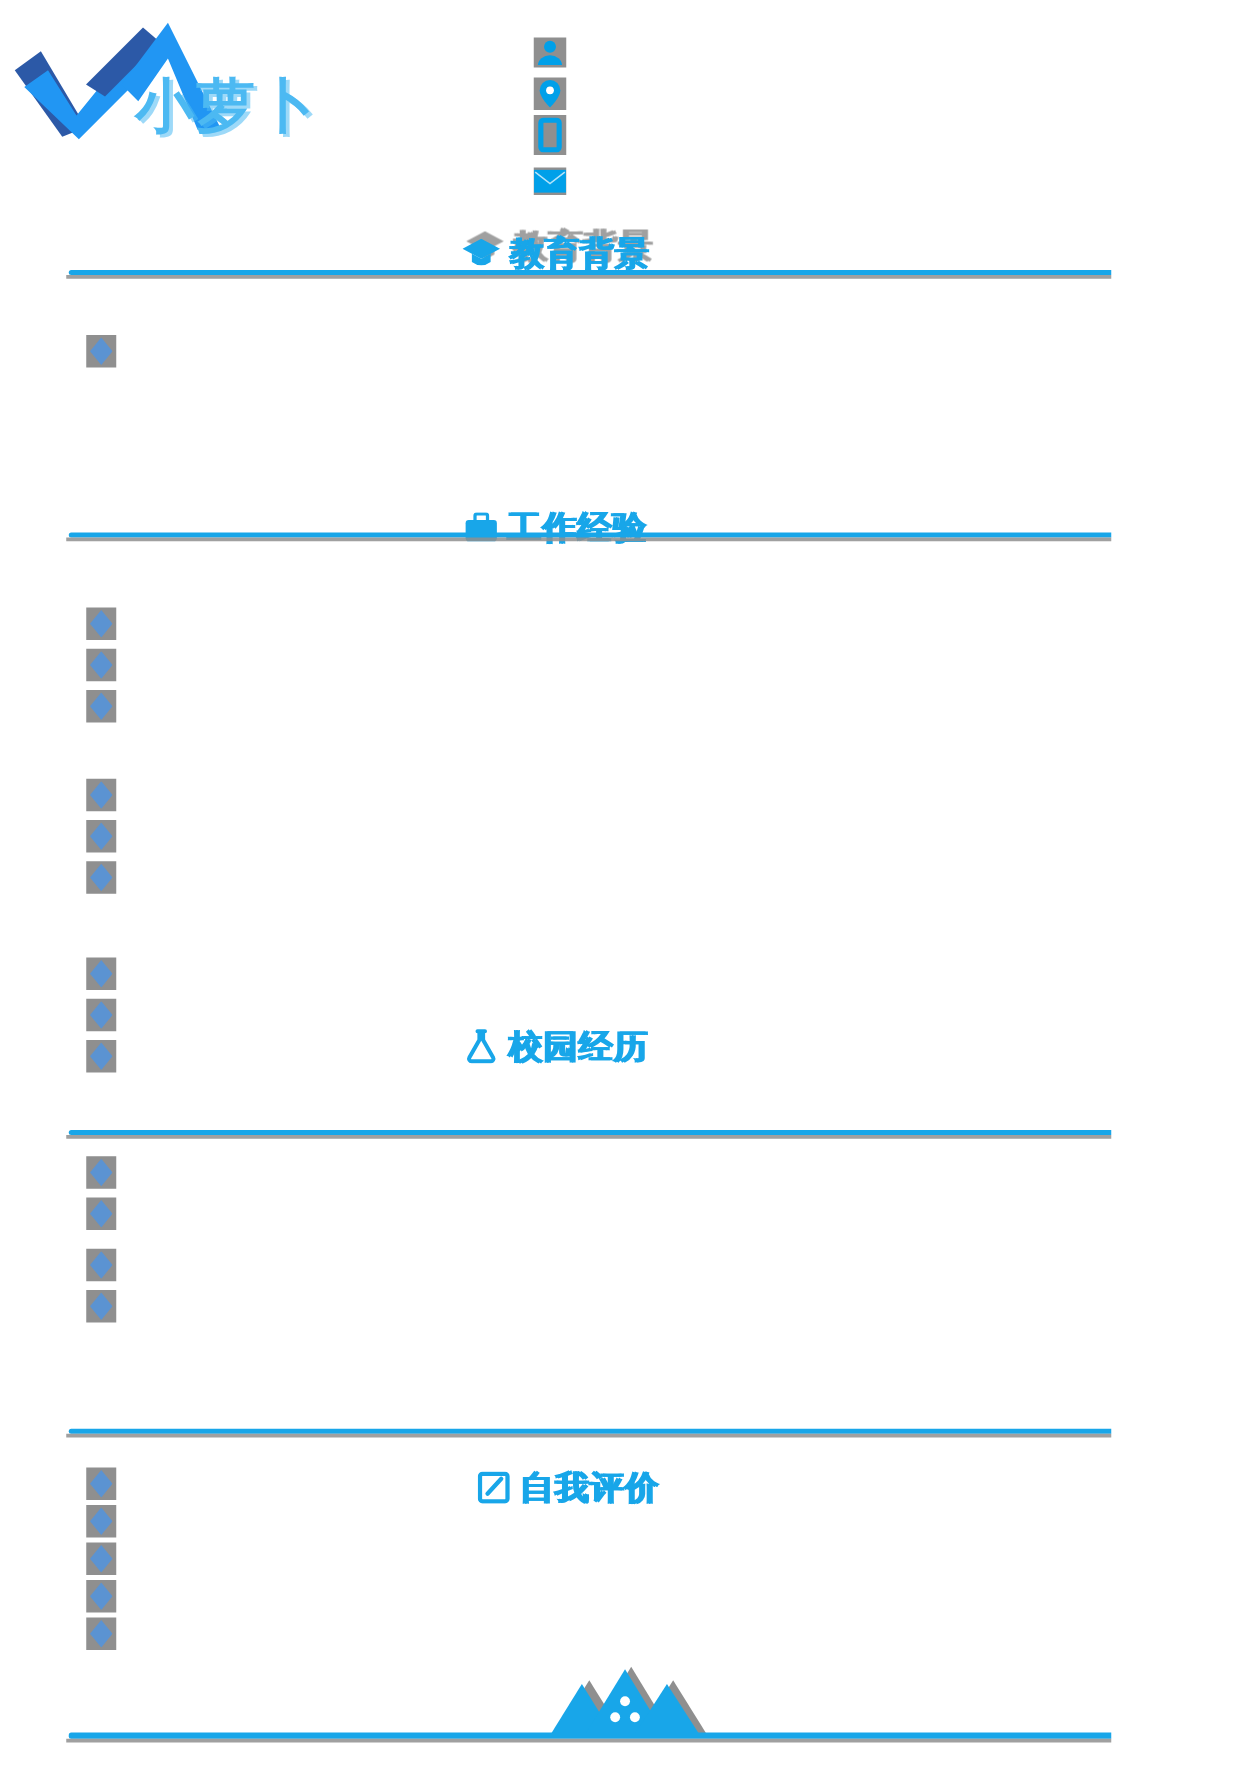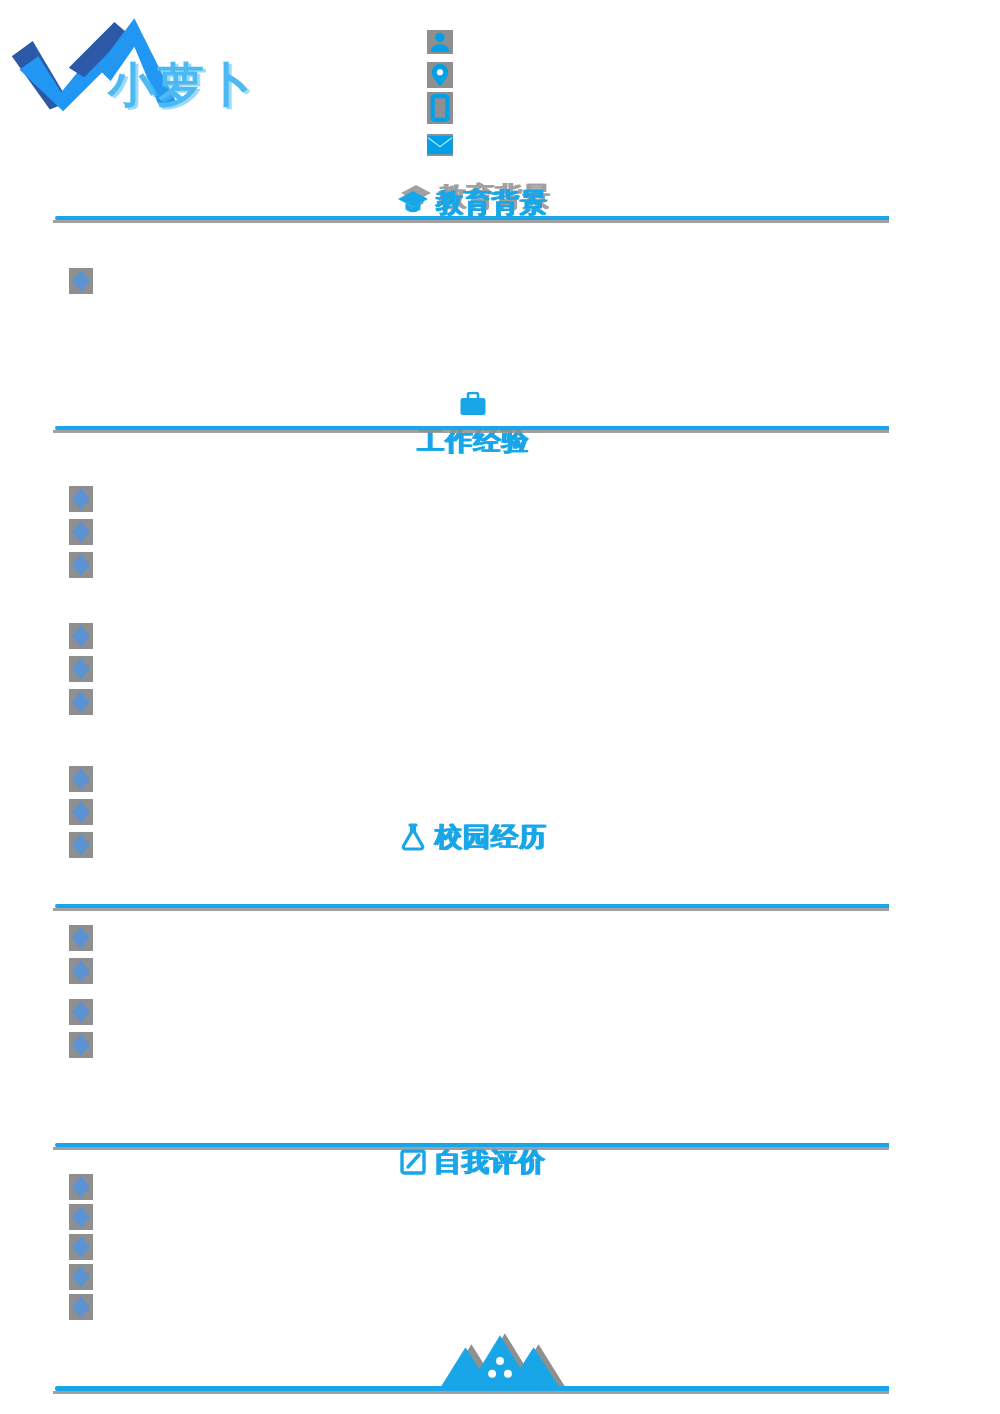--- a/index.html
+++ b/index.html
@@ -22,33 +22,33 @@
   
   .contact{position:absolute;left:427px;top:30px;display:flex;flex-direction:column;align-items:center;}
   .c-icon{position:relative;width:26px;display:flex;align-items:center;justify-content:center;background:#8f8f8f;}
   .c-user{height:24px;margin-bottom:8px;}
   .c-pin{height:26px;margin-bottom:4px;}
   .c-phone{height:32px;margin-bottom:10px;}
   .c-mail{height:22px;}
   
   .sec-header{
     position:absolute;left:0;width:100%;
-    display:flex;justify-content:center;align-items:center;gap:7px;padding-left:28px;
+    display:flex;justify-content:center;align-items:center;gap:7px;
   }
   .sec-header .sec-icon{flex:0 0 auto;display:flex;}
   .sec-title{
     font-size:27px;font-weight:bold;color:#18a6e9;
     letter-spacing:1px;
     text-shadow:2px 0 0 #18a6e9;
   }
   .sec-shadowed{filter:drop-shadow(3px -6px 0 rgba(143,143,143,.85));}
   .hdr-1{top:185px;}
-  .hdr-2{top:392px;flex-direction:column;}
+  .hdr-2{top:404px;}
   .hdr-3{top:819px;}
-  .hdr-4{top:1144px;}
+  .hdr-4{top:1172px;margin-left:10px;}
   
   .divider{position:absolute;left:55px;width:890px;height:9px;}
   .divider .d-blue{position:absolute;left:0;top:0;width:100%;height:4px;background:#18a6e9;border-radius:2px;}
   .divider .d-gray{position:absolute;left:-2px;top:4px;width:99%;height:3px;background:#8f8f8f;opacity:.85;}
   .div-1{top:216px;}
   .div-2{top:426px;}
   .div-3{top:904px;}
   .div-4{top:1143px;}
   .div-bottom{top:1386px;}
   .div-bottom .d-blue{height:5px;}

